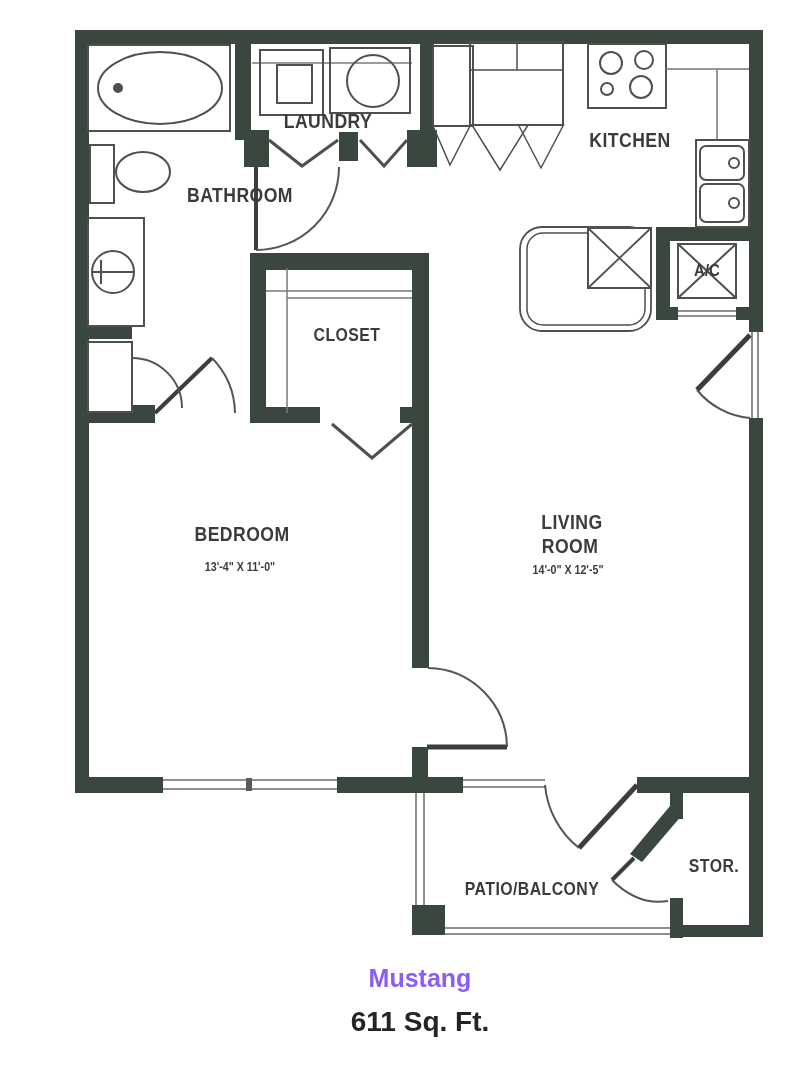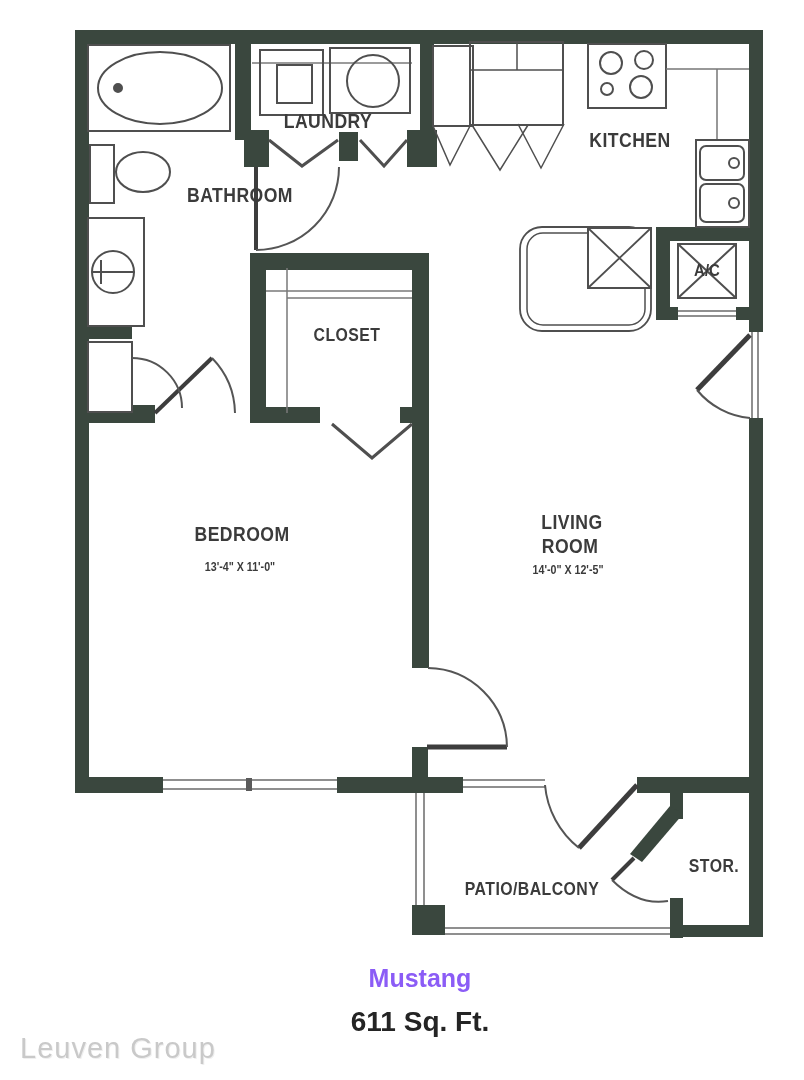--- a/index.html
+++ b/index.html
@@ -159,14 +159,13 @@
   <div class="lbl lbl-dim" style="left:240px;top:567px;">13'-4" X 11'-0"</div>
   <div class="lbl lbl-room" style="left:572px;top:522px;">LIVING</div>
   <div class="lbl lbl-room" style="left:570px;top:546px;">ROOM</div>
   <div class="lbl lbl-dim" style="left:568px;top:570px;">14'-0" X 12'-5"</div>
   <div class="lbl lbl-ac" style="left:707px;top:271px;">A/C</div>
   <div class="lbl lbl-sm" style="left:714px;top:866px;">STOR.</div>
   <div class="lbl lbl-sm" style="left:532px;top:889px;">PATIO/BALCONY</div>
 
   <div class="footer-name">Mustang</div>
   <div class="footer-area">611 Sq. Ft.</div>
-  <div class="watermark">Leuven Group</div>
 </div>
 
 </body></html>

